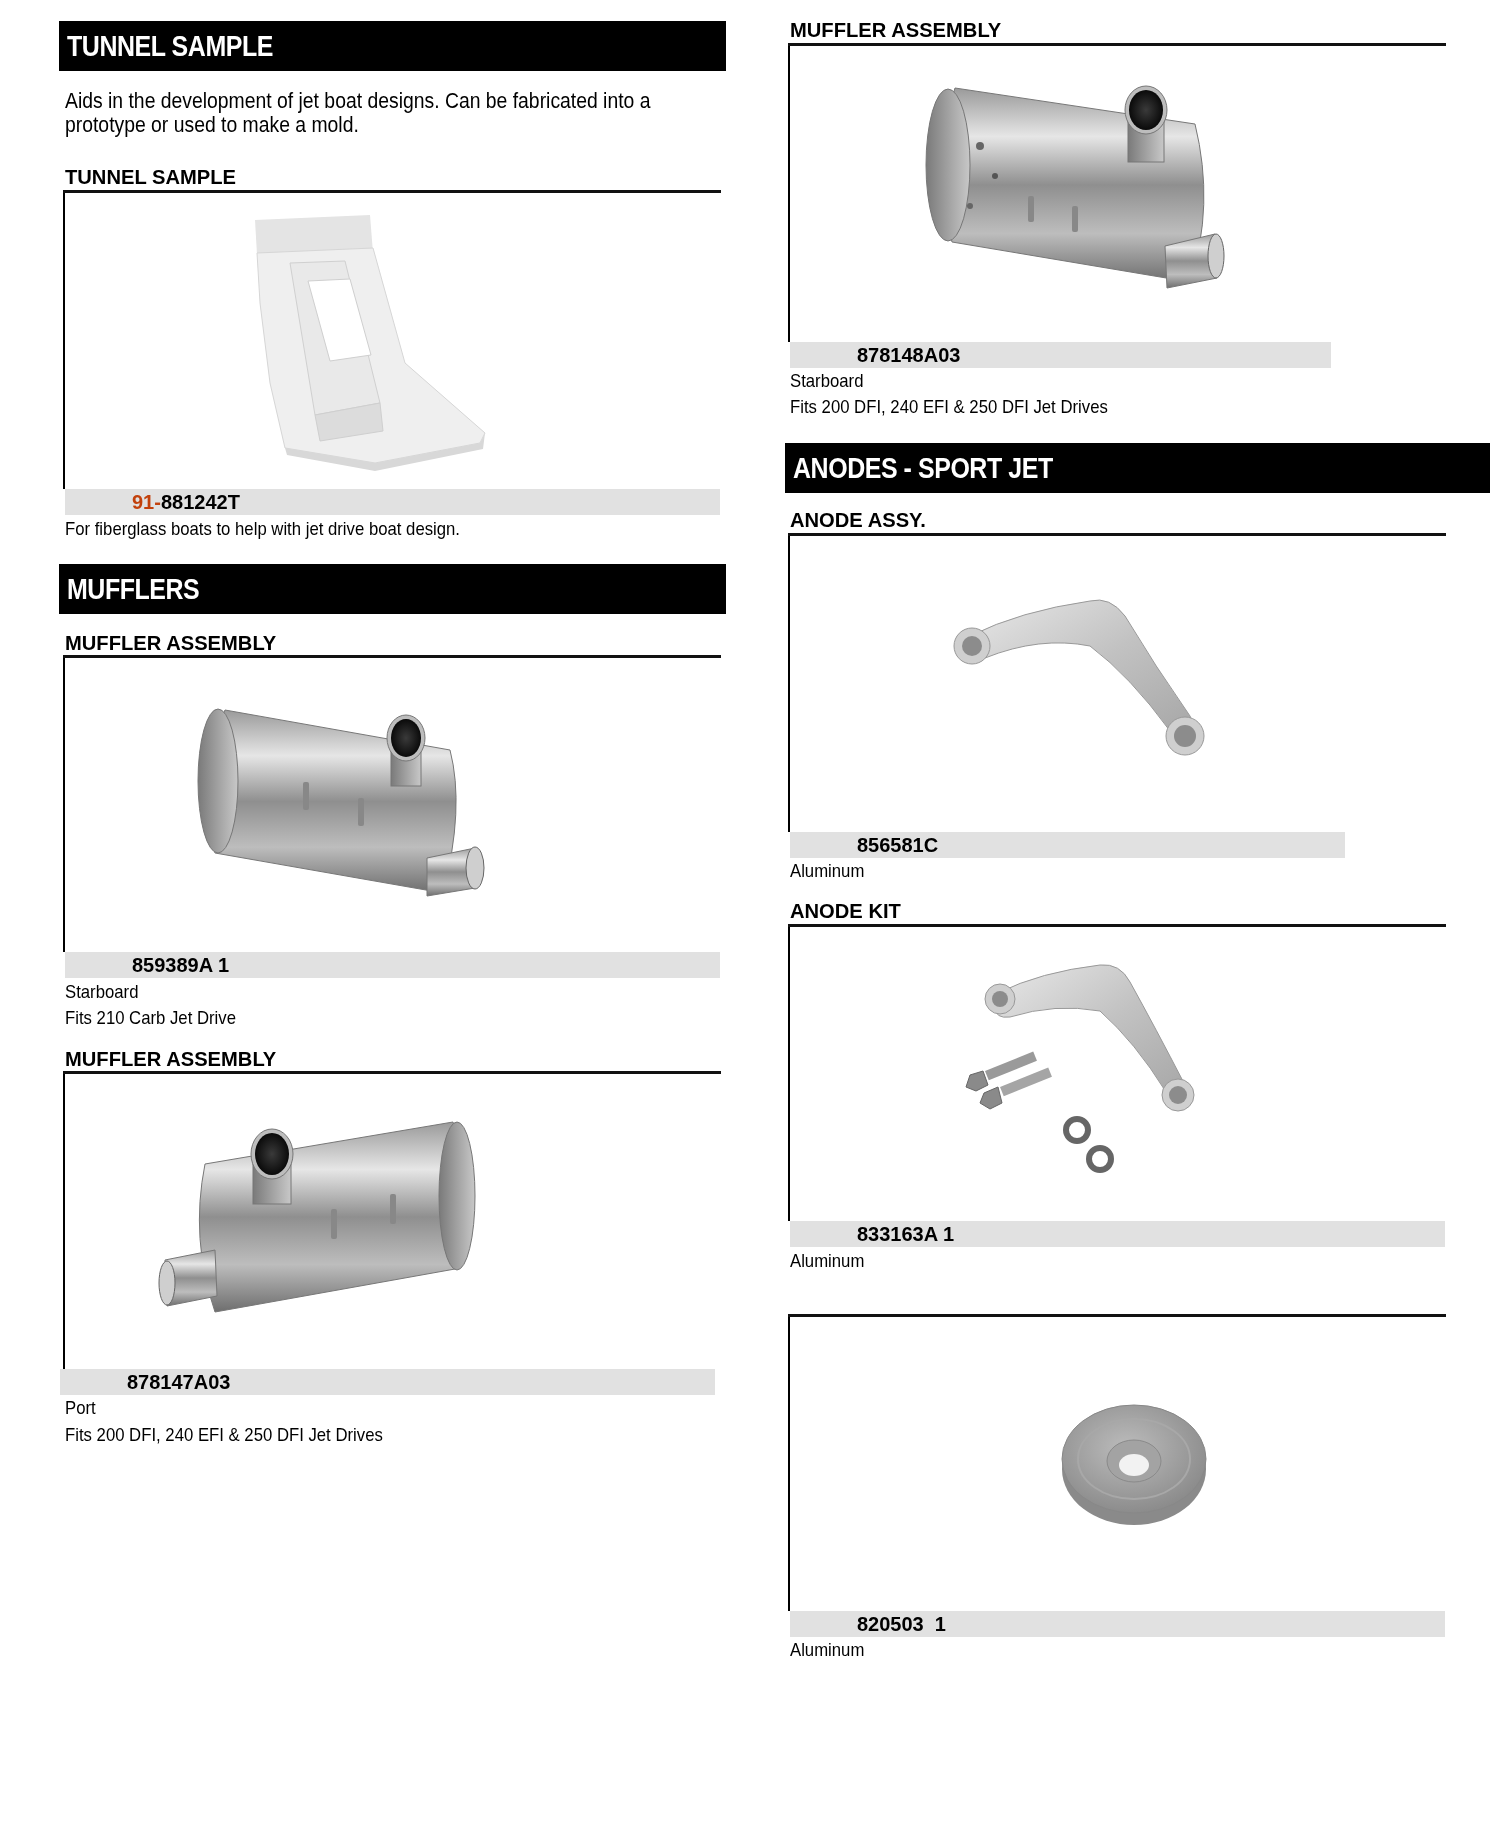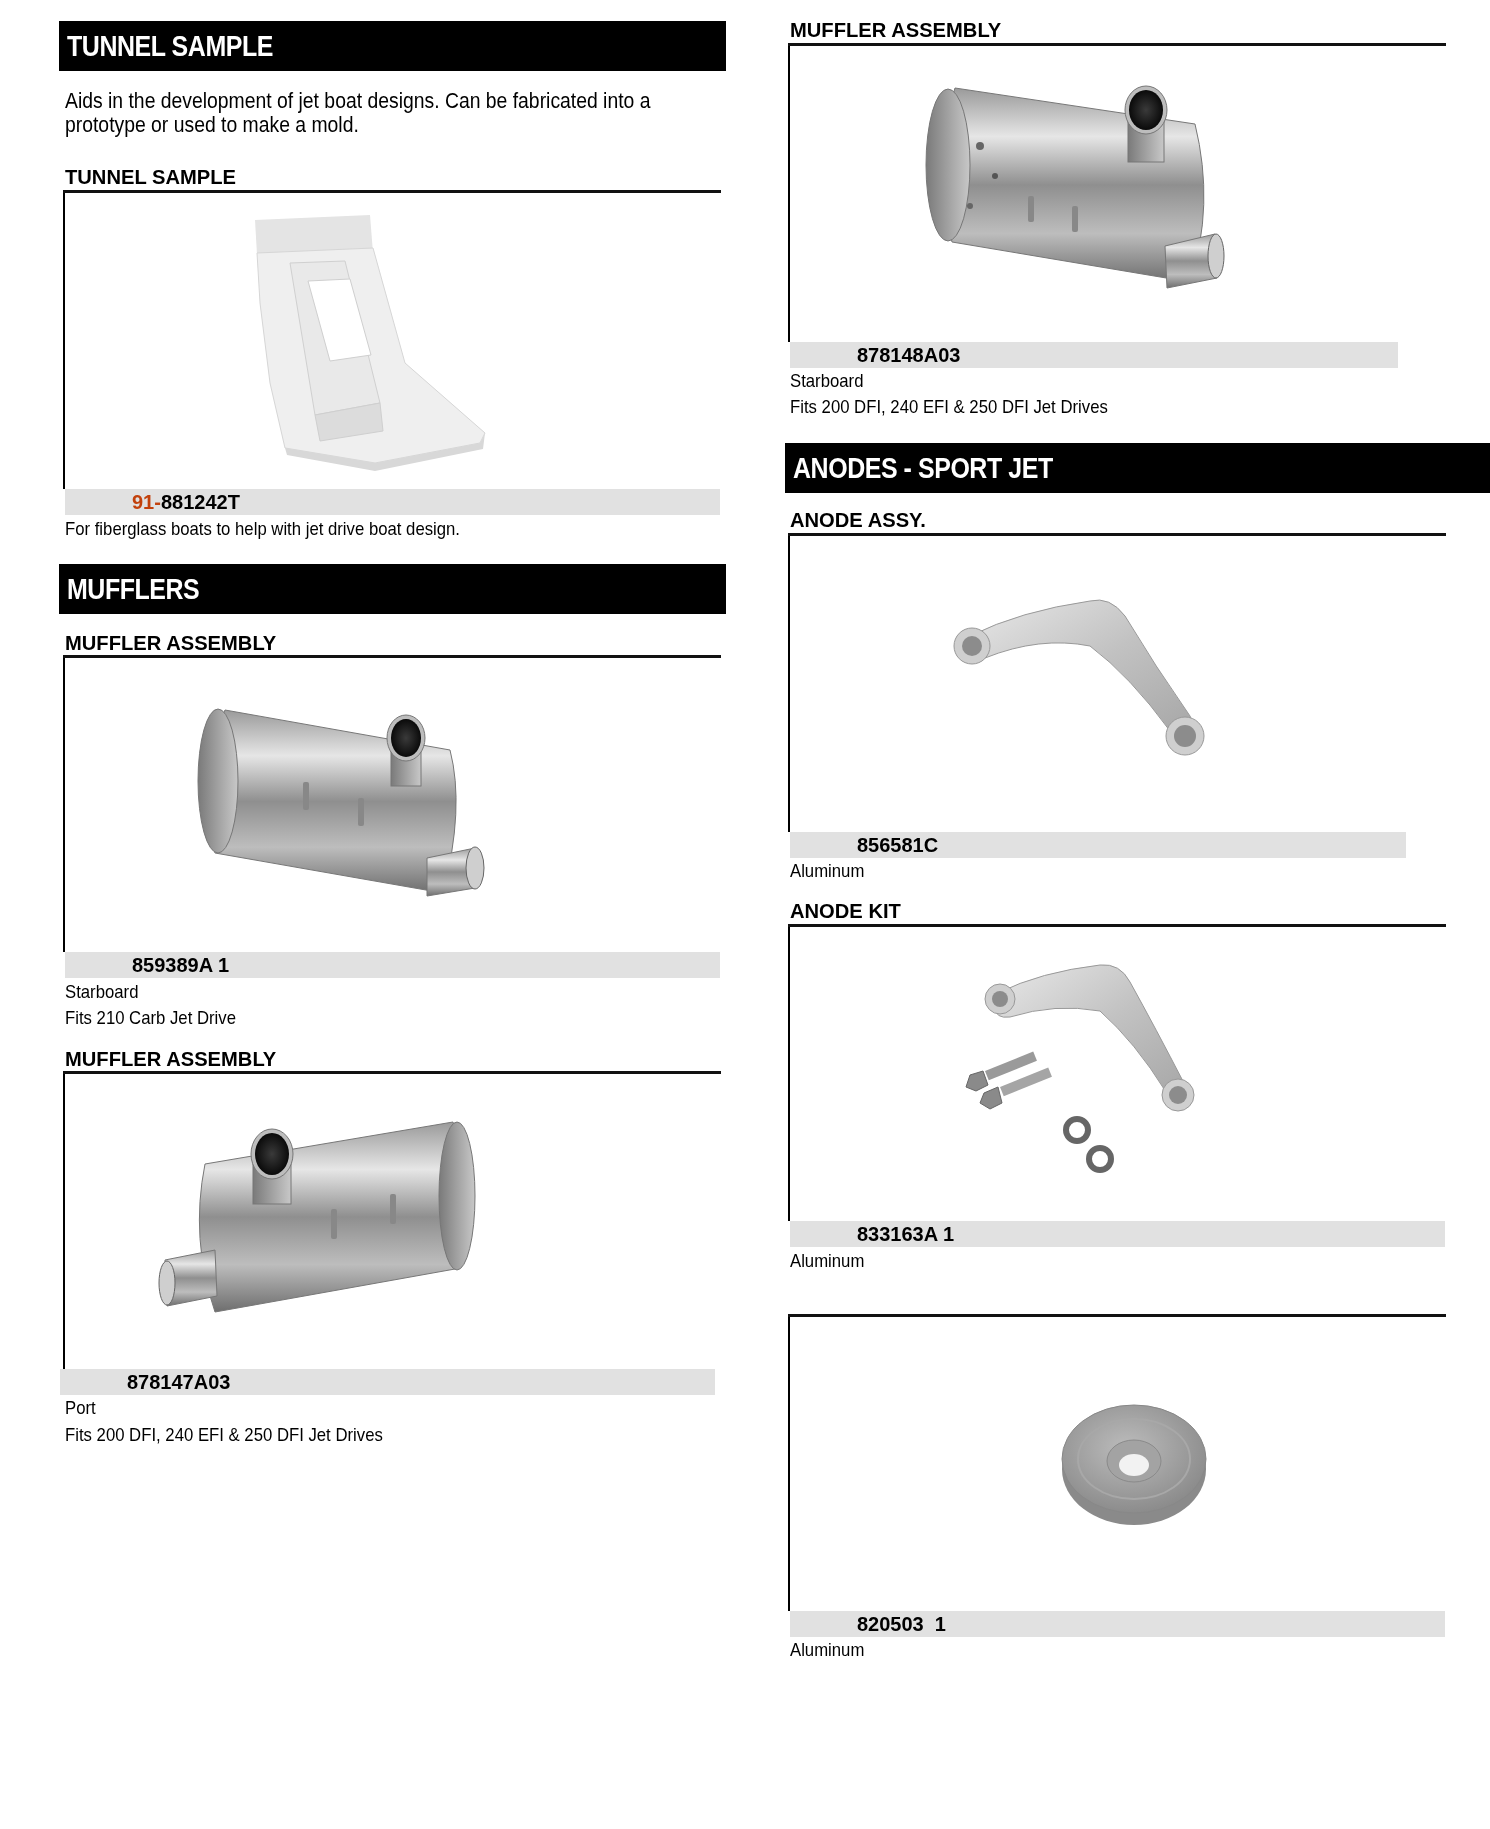--- a/index.html
+++ b/index.html
@@ -173,21 +173,21 @@
     <ellipse cx="356" cy="64" rx="21" ry="24" fill="#bdbdbd" stroke="#777"></ellipse>
     <ellipse cx="356" cy="64" rx="17" ry="20" fill="url(#pipeHole)"></ellipse>
 
     <rect x="238" y="150" width="6" height="26" fill="#888" rx="2"></rect>
     <rect x="282" y="160" width="6" height="26" fill="#888" rx="2"></rect>
     <circle cx="190" cy="100" r="4" fill="#666"></circle>
     <circle cx="205" cy="130" r="3" fill="#555"></circle>
     <circle cx="180" cy="160" r="3" fill="#666"></circle>
   </svg>
 </div>
-<div class="part-bar" style="left:790px; top:342px; width:608px;">
+<div class="part-bar" style="left:790px; top:342px; width:541px;">
   <span class="num">878148A03</span>
 </div>
 <div class="desc" style="left:790px; top:370px;">
   <span>Starboard</span>
 </div>
 <div class="desc" style="left:790px; top:396px;">
   <span>Fits 200 DFI, 240 EFI &amp; 250 DFI Jet Drives</span>
 </div>
 
 <div class="section-bar" style="left:785px; top:443px; width:791px;">
@@ -200,21 +200,21 @@
 <div class="heading-rule" style="left:788px; top:533px; width:658px;"></div>
 <div class="img-box" style="left:788px; top:536px; width:658px; height:296px;">
   <svg width="656" height="296">
     <path d="M 180,100 Q 230,75 300,65 Q 320,60 335,80 Q 365,130 400,180 Q 410,200 395,205 Q 385,205 380,195 Q 340,140 300,110 Q 250,100 195,122 Q 175,125 178,110 Z" fill="url(#zinc)" stroke="#999"></path>
     <circle cx="182" cy="110" r="18" fill="#cfcfcf" stroke="#999"></circle>
     <circle cx="182" cy="110" r="10" fill="#8c8c8c"></circle>
     <circle cx="395" cy="200" r="19" fill="#cfcfcf" stroke="#999"></circle>
     <circle cx="395" cy="200" r="11" fill="#8c8c8c"></circle>
   </svg>
 </div>
-<div class="part-bar" style="left:790px; top:832px; width:616px;">
+<div class="part-bar" style="left:790px; top:832px; width:555px;">
   <span class="num">856581C</span>
 </div>
 <div class="desc" style="left:790px; top:860px;">
   <span>Aluminum</span>
 </div>
 
 <div class="sub-heading" style="left:790px; top:900px;">
   <span>ANODE KIT</span>
 </div>
 <div class="heading-rule" style="left:788px; top:924px; width:658px;"></div>

